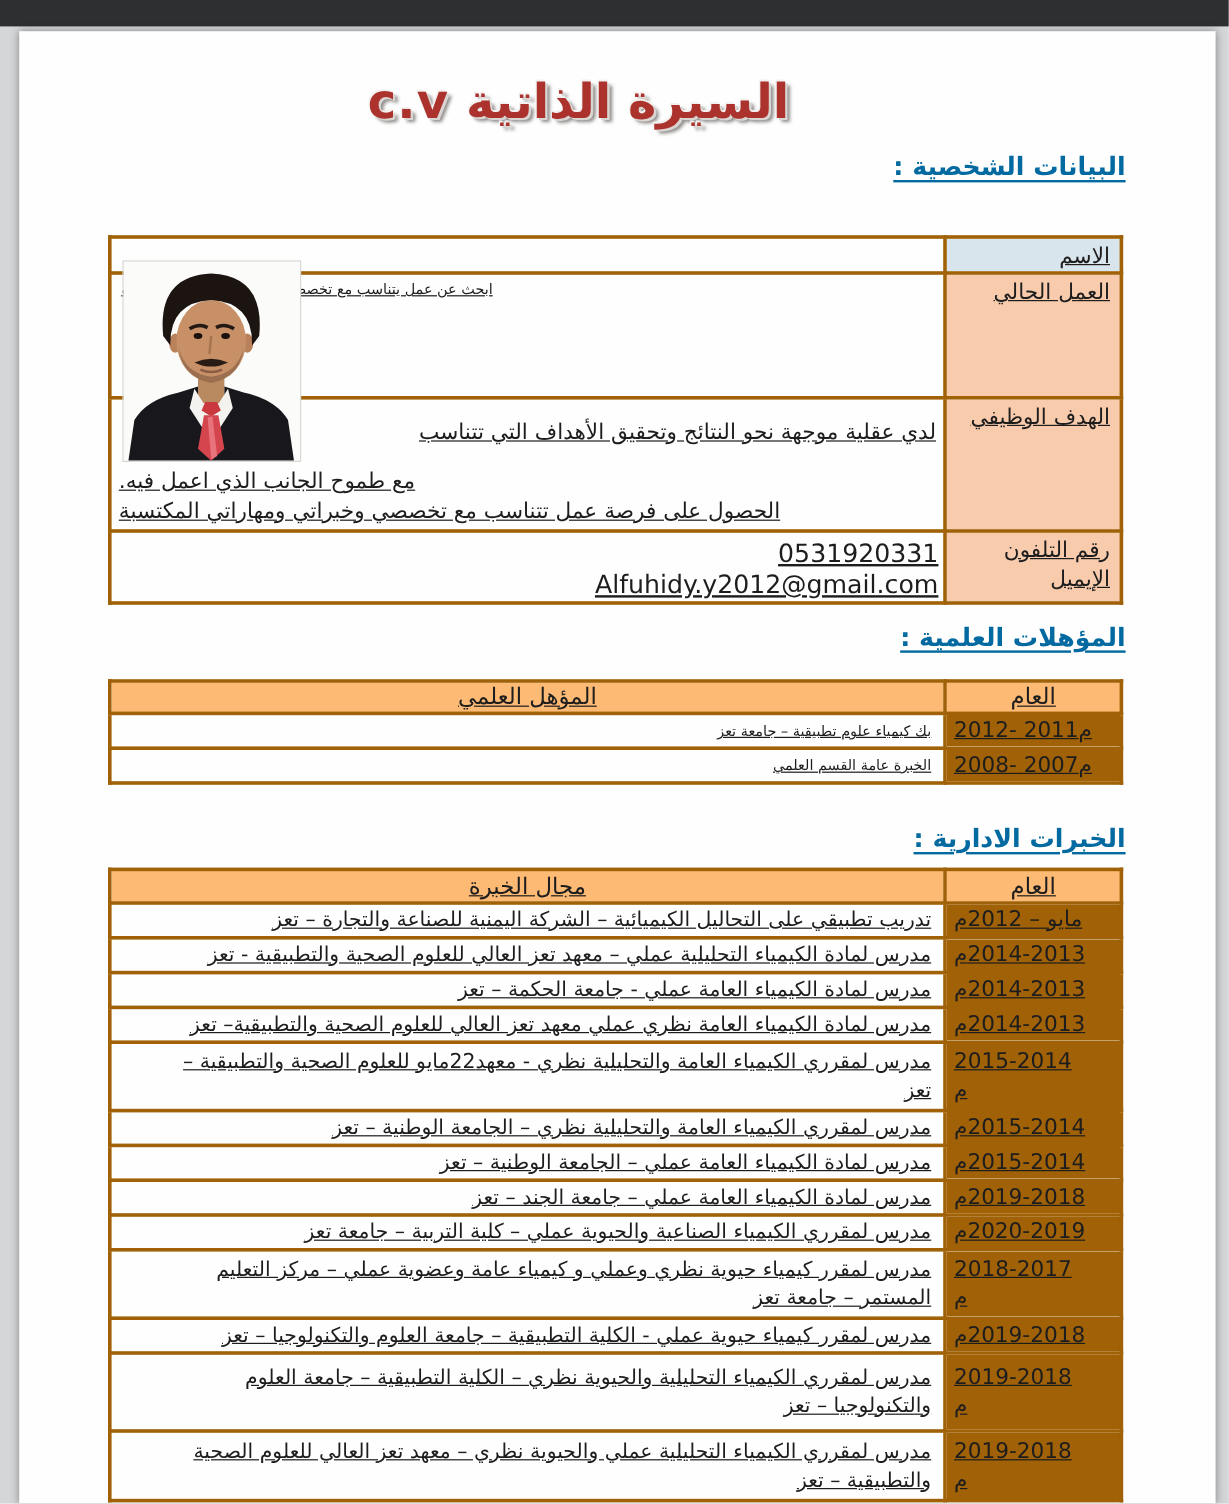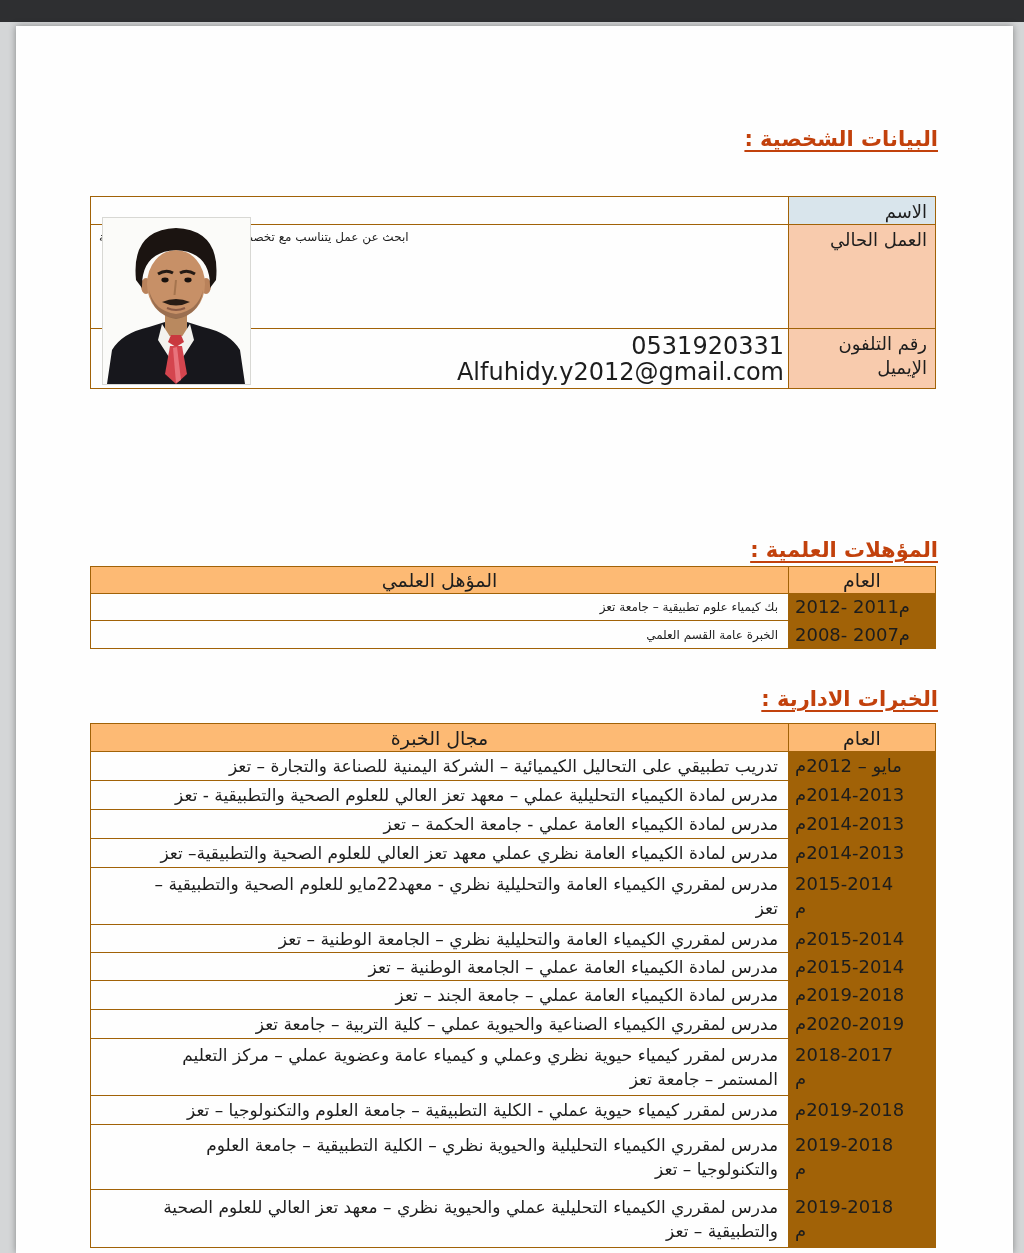--- a/index.html
+++ b/index.html
@@ -18,48 +18,48 @@
   .doc-title{
     position:absolute;left:0;top:62px;width:1024px;text-align:center;
     direction:rtl;font-size:40px;font-weight:bold;color:#ac332d;letter-spacing:1px;
   }
   .doc-title span{
     position:relative;left:-30px;
     text-shadow:-1px -1px 0 #f3f1ef, 2px 2px 0 #d9d5d2, 4px 4px 3px #8f8d8b;
   }
   .heading{
     position:absolute;right:86px;direction:rtl;
-    font-size:21px;font-weight:bold;color:#c2410c;
+    font-size:21px;font-weight:bold;color:#0369a1;
     text-decoration:underline;text-underline-offset:4px;
   }
   .h-personal{top:127px;}
-  .h-quals{top:538px;text-decoration:underline;}
+  .h-quals{top:519px;text-decoration:underline;}
   .h-exp{top:687px;}
 
   table.tbl{
     position:absolute;width:846px;border-collapse:collapse;table-layout:fixed;
     direction:rtl;color:#1d1d1d;
   }
-  .tbl td{border:1px solid #a16207;overflow:hidden;padding:0;}
+  .tbl td{border:3px solid #a16207;overflow:hidden;padding:0;text-decoration:underline;}
   .p-tbl{left:90px;top:196px;}
   .q-tbl{left:90px;top:566px;}
   .e-tbl{left:90px;top:723px;}
 
   td.lbl{
     background:#f8cbad;vertical-align:top;text-align:right;
     padding:3px 8px 0;font-size:18px;line-height:24px;white-space:pre-line;
   }
   td.lbl.blue{background:#d9e5ec;}
   td.hdr{background:#fdba74;text-align:center;vertical-align:middle;font-size:19px;}
   td.val{text-align:left;vertical-align:top;padding:0 8px 0;font-size:12px;line-height:25px;}
   td.obj{padding:13px 6px 0;font-size:18px;line-height:25px;}
   .obj .l1{text-align:right;padding-left:2px;}
   .obj .l2{text-align:left;margin-top:16px;}
   .obj .l3{text-align:left;}
-  td.contact{padding:4px 4px 0;text-align:right;vertical-align:top;font-size:24px;line-height:26px;}
+  td.contact{padding:4px 4px 0;text-align:right;vertical-align:top;font-size:21px;line-height:26px;}
   td.year{
     background:#a16207;text-align:left;vertical-align:middle;
     font-size:18px;line-height:24px;padding:0 6px;white-space:pre-line;
   }
   td.field{
     text-align:right;vertical-align:middle;
     font-size:17px;line-height:24px;padding:1px 10px;white-space:pre-line;
   }
   td.field.q{font-size:12px;}
   .photo{
@@ -68,36 +68,47 @@
   }
   .photo svg{display:block;width:100%;height:100%;}
 </style>
 </head>
 <body>
 
 <div class="screen">
   <div class="topbar"></div>
   <div class="page"></div>
 
+  <div class="doc-title">
+    <span>السيرة الذاتية c.v</span>
+  </div>
 
   <div class="heading h-personal">البيانات الشخصية :</div>
 
   <table class="tbl p-tbl">
     <colgroup>
         <col style="width:147px">
         <col>
       </colgroup>
     <tbody>
         <tr style="height:26px">
       <td class="lbl blue">الاسم</td>
       <td class="val"></td>
     </tr>
     <tr style="height:104px">
       <td class="lbl">العمل الحالي</td>
       <td class="val">ابحث عن عمل يتناسب مع تخصصي ومؤهلاتي وخبراتي السابقة</td>
+    </tr>
+    <tr style="height:111px">
+      <td class="lbl">الهدف الوظيفي</td>
+      <td class="obj">
+        <div class="l1">لدي عقلية موجهة نحو النتائج وتحقيق الأهداف التي تتناسب</div>
+        <div class="l2">مع طموح الجانب الذي اعمل فيه.</div>
+        <div class="l3">الحصول على فرصة عمل تتناسب مع تخصصي وخبراتي ومهاراتي المكتسبة</div>
+      </td>
     </tr>
     <tr style="height:60px">
       <td class="lbl">رقم التلفون
 الإيميل</td>
       <td class="contact">
         <div>0531920331</div>
         <div>Alfuhidy.y2012@gmail.com</div>
       </td>
     </tr>
   </tbody>

